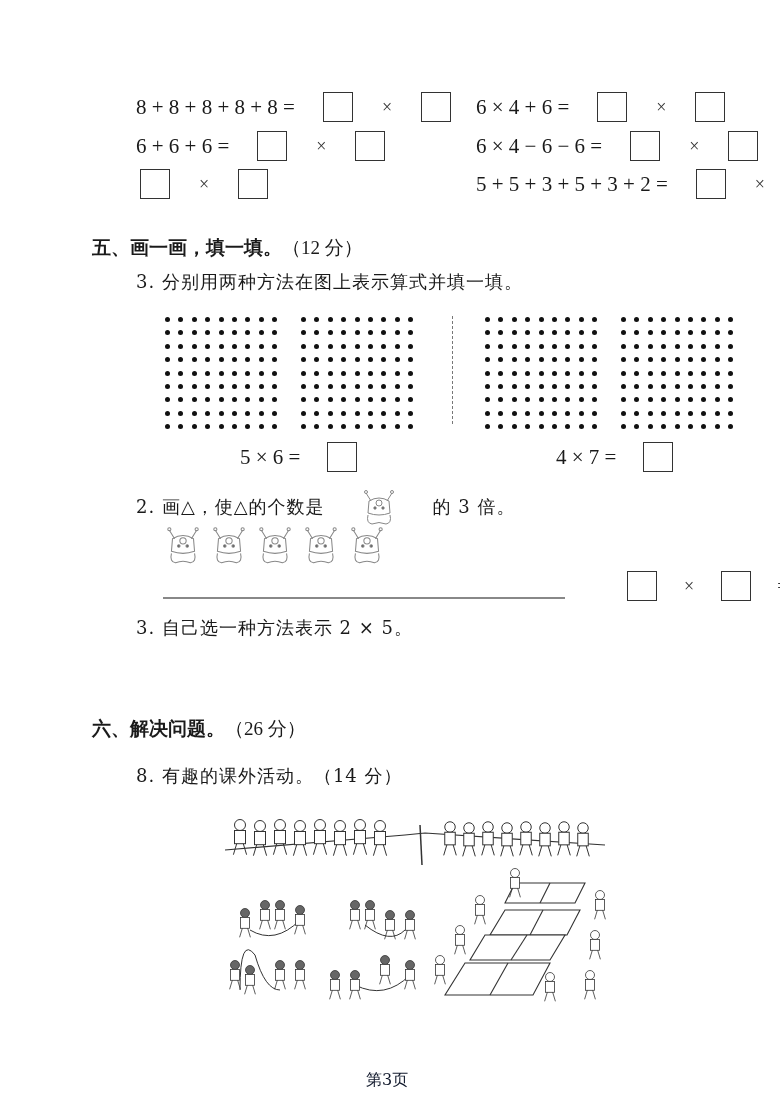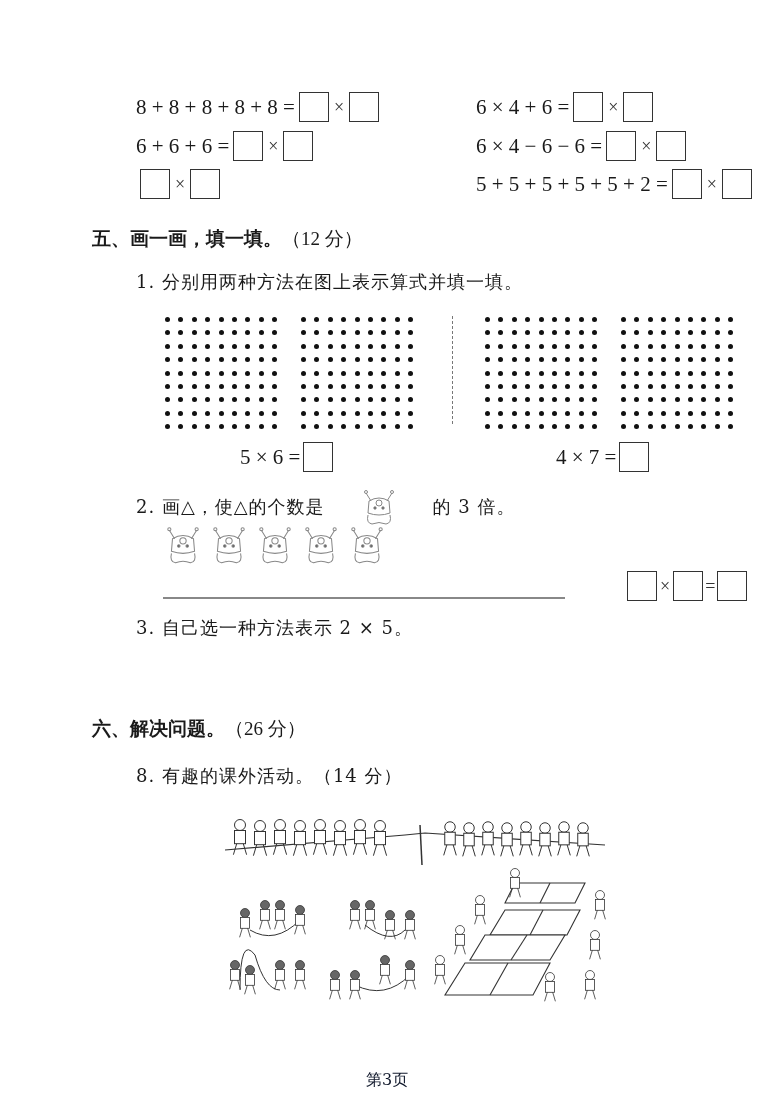--- a/index.html
+++ b/index.html
@@ -1,19 +1,19 @@
 <!DOCTYPE html>
 <html><head>
 <meta charset="utf-8">
 <style>
   html, body { margin:0; padding:0; background:#fff; }
   body { width:780px; height:1103px; position:relative; overflow:hidden;
          font-family:"DejaVu Serif","Liberation Serif",serif; color:#1a1a1a; }
   .abs { position:absolute; }
-  .eq { font-family:"Liberation Serif","DejaVu Serif",serif; font-size:21px; white-space:nowrap; display:flex; align-items:center; }
+  .eq { font-family:"Liberation Serif","DejaVu Serif",serif; font-size:21px; white-space:nowrap; display:flex; align-items:center;gap:24px; }
   .box { display:inline-block; width:30px; height:30px; border:1.5px solid #333; box-sizing:border-box; vertical-align:middle; background:#fff; }
   .op { margin:0 5px; font-size:18px; color:#333; }
   .heading { font-family:"DejaVu Sans","Liberation Sans",sans-serif; font-weight:bold; font-size:19px; white-space:nowrap; }
   .heading .pts { font-weight:normal; font-family:"Liberation Serif","DejaVu Serif",serif; }
   .q { font-family:"DejaVu Serif","Liberation Serif",serif; font-size:18px; white-space:nowrap; letter-spacing:1px; }
   .grid { display:grid; grid-template-columns:repeat(9, 13.4px); grid-auto-rows:13.4px; }
   .dot { width:5px; height:5px; background:#111; border-radius:50%; }
   .dash { border-left:1.5px dashed #777; }
   .mascot { width:38px; height:40px; }
   .line { height:1.5px; background:#888; }
@@ -47,31 +47,31 @@
   <span class="op">×</span>
   <span class="box"></span>
 </div>
 <div class="abs eq" style="left:476px; top:131px;">
   <span>6 × 4 − 6 − 6 =</span>
   <span class="box" style="margin-left:4px"></span>
   <span class="op">×</span>
   <span class="box"></span>
 </div>
 <div class="abs eq" style="left:476px; top:169px;">
-  <span>5 + 5 + 5 + 5 + 5 + 2 =</span>
+  <span>5 + 5 + 3 + 5 + 3 + 2 =</span>
   <span class="box" style="margin-left:4px"></span>
   <span class="op">×</span>
   <span class="box"></span>
 </div>
 
-<div class="abs heading" style="left:92px; top:226px;">
+<div class="abs heading" style="left:92px; top:235px;">
   <span>五、画一画，填一填。</span><span class="pts">（12 分）</span>
 </div>
 
-<div class="abs q" style="left:136px; top:270px;">1. 分别用两种方法在图上表示算式并填一填。</div>
+<div class="abs q" style="left:136px; top:270px;">3. 分别用两种方法在图上表示算式并填一填。</div>
 
 <div class="abs grid" id="g1" style="left:165px; top:317px;">
     <div class="dot"></div>
     <div class="dot"></div>
     <div class="dot"></div>
     <div class="dot"></div>
     <div class="dot"></div>
     <div class="dot"></div>
     <div class="dot"></div>
     <div class="dot"></div>

